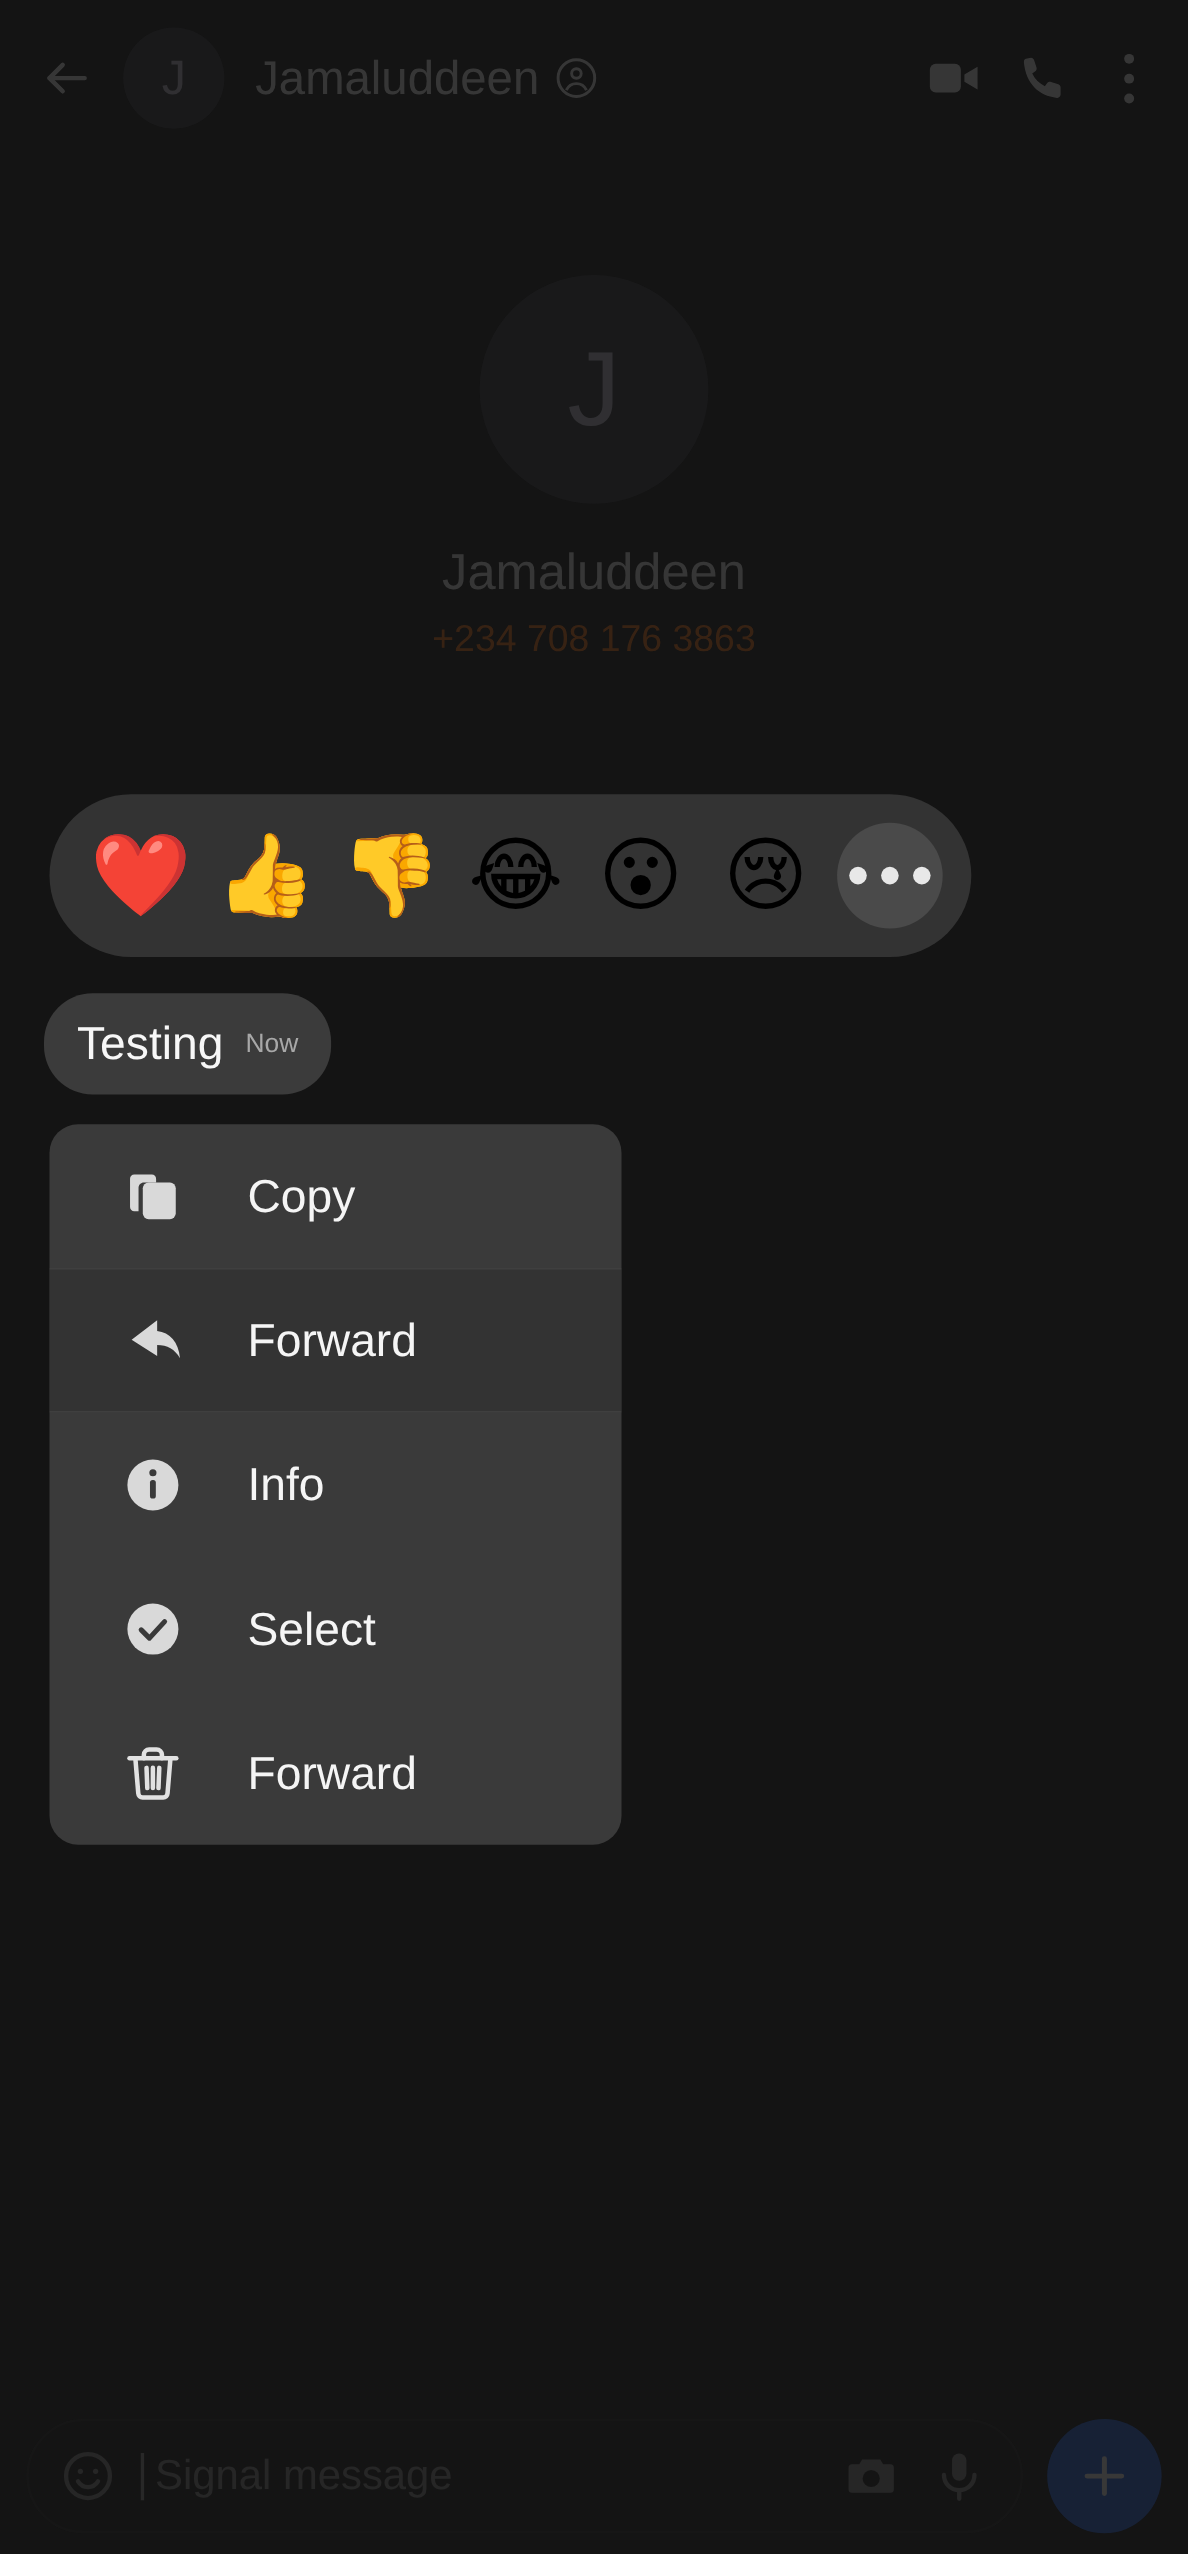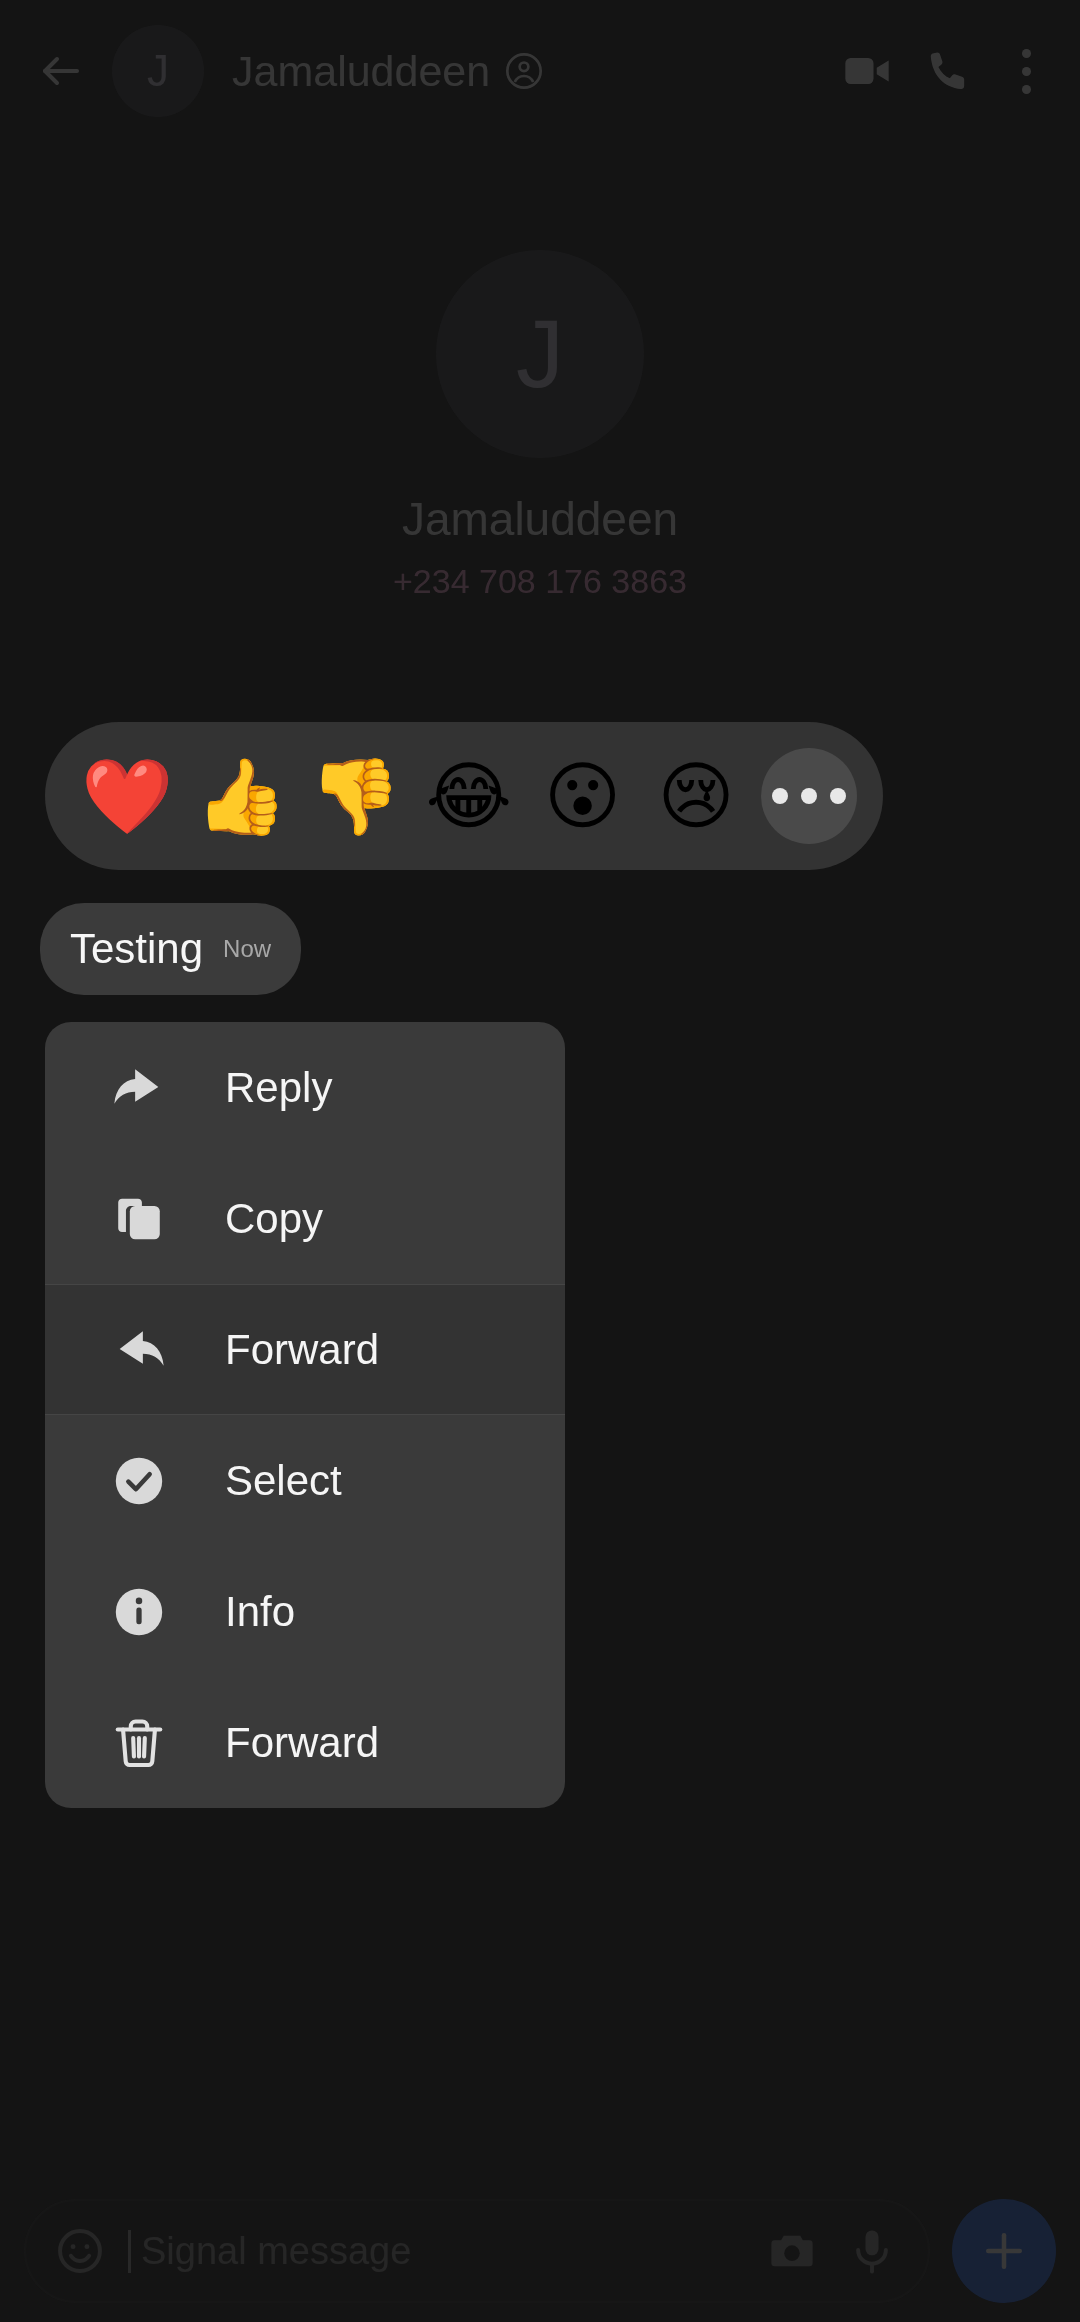--- a/index.html
+++ b/index.html
@@ -72,21 +72,21 @@
     background:#3a3a40;
     display:flex; align-items:center; justify-content:center;
     color:#c9c7d6; font-size:96px;
   }
   .contact-name {
     margin-top:34px;
     color:#f2f2f2; font-size:46px;
   }
   .contact-phone {
     margin-top:16px;
-    color:#f9a8d4; font-size:34px;
+    color:#f97316; font-size:34px;
   }
 
   
   .compose {
     position:absolute; bottom:0; left:0;
     width:1080px; height:142px;
     display:flex; align-items:center;
     padding:0 24px;
   }
   .compose-field {
@@ -309,67 +309,59 @@
     </div>
   </div>
 
   <div class="focused-bubble">
     <span class="bubble-text">Testing</span>
     <span class="bubble-time">Now</span>
   </div>
 
   <div class="context-menu">
 
-    <div class="menu-item">
-      <span class="menu-icon">
-        <svg viewBox="0 0 24 24" fill="#d9d9d9">
-          <path d="M10.4 4.2v4.1C5.6 8.9 2.4 12.3 1.8 18.5c1.9-3.4 4.8-5 8.6-5v4.2L20 11.6z"></path>
-        </svg>
-      </span>
-      <span class="menu-label">Reply</span>
-    </div>
 
     <div class="menu-item">
       <span class="menu-icon">
         <svg viewBox="0 0 24 24" fill="#d9d9d9">
           <path d="M5 3.6h6.6c.9 0 1.6.7 1.6 1.6v1.4H8.6c-1.1 0-2 .9-2 2v8.8H5c-.9 0-1.6-.7-1.6-1.6V5.2c0-.9.7-1.6 1.6-1.6z"></path>
           <rect x="8.2" y="6.6" width="12.4" height="13.8" rx="2.2"></rect>
         </svg>
       </span>
       <span class="menu-label">Copy</span>
     </div>
 
     <div class="menu-item active">
       <span class="menu-icon">
         <svg viewBox="0 0 24 24" fill="#d9d9d9">
           <path d="M13.6 4.2v4.1c4.8.6 8 4 8.6 10.2-1.9-3.4-4.8-5-8.6-5v4.2L4 11.6z"></path>
         </svg>
       </span>
       <span class="menu-label">Forward</span>
-    </div>
-
-    <div class="menu-item">
-      <span class="menu-icon">
-        <svg viewBox="0 0 24 24">
-          <circle cx="12" cy="12" r="9.6" fill="#d9d9d9"></circle>
-          <polyline points="7.6,12.3 10.7,15.4 16.4,9.2" fill="none" stroke="#3a3a3a" stroke-width="1.9" stroke-linecap="round" stroke-linejoin="round"></polyline>
-        </svg>
-      </span>
-      <span class="menu-label">Select</span>
     </div>
 
     <div class="menu-item">
       <span class="menu-icon">
         <svg viewBox="0 0 24 24">
           <circle cx="12" cy="12" r="9.6" fill="#d9d9d9"></circle>
           <circle cx="12" cy="7.4" r="1.35" fill="#3a3a3a"></circle>
           <rect x="10.9" y="10.1" width="2.2" height="7" rx="1" fill="#3a3a3a"></rect>
         </svg>
       </span>
       <span class="menu-label">Info</span>
+    </div>
+
+    <div class="menu-item">
+      <span class="menu-icon">
+        <svg viewBox="0 0 24 24">
+          <circle cx="12" cy="12" r="9.6" fill="#d9d9d9"></circle>
+          <polyline points="7.6,12.3 10.7,15.4 16.4,9.2" fill="none" stroke="#3a3a3a" stroke-width="1.9" stroke-linecap="round" stroke-linejoin="round"></polyline>
+        </svg>
+      </span>
+      <span class="menu-label">Select</span>
     </div>
 
     <div class="menu-item">
       <span class="menu-icon">
         <svg viewBox="0 0 24 24" fill="none" stroke="#e2e2e2" stroke-width="1.7" stroke-linecap="round" stroke-linejoin="round">
           <line x1="3.2" y1="6.4" x2="20.8" y2="6.4"></line>
           <path d="M8.6 6.4V5.1a2 2 0 0 1 2-2h2.8a2 2 0 0 1 2 2v1.3"></path>
           <path d="M5.4 6.4l1.1 13.2a1.6 1.6 0 0 0 1.6 1.5h7.8a1.6 1.6 0 0 0 1.6-1.5l1.1-13.2"></path>
           <line x1="9.6" y1="10" x2="9.9" y2="17.6"></line>
           <line x1="12" y1="10" x2="12" y2="17.6"></line>

